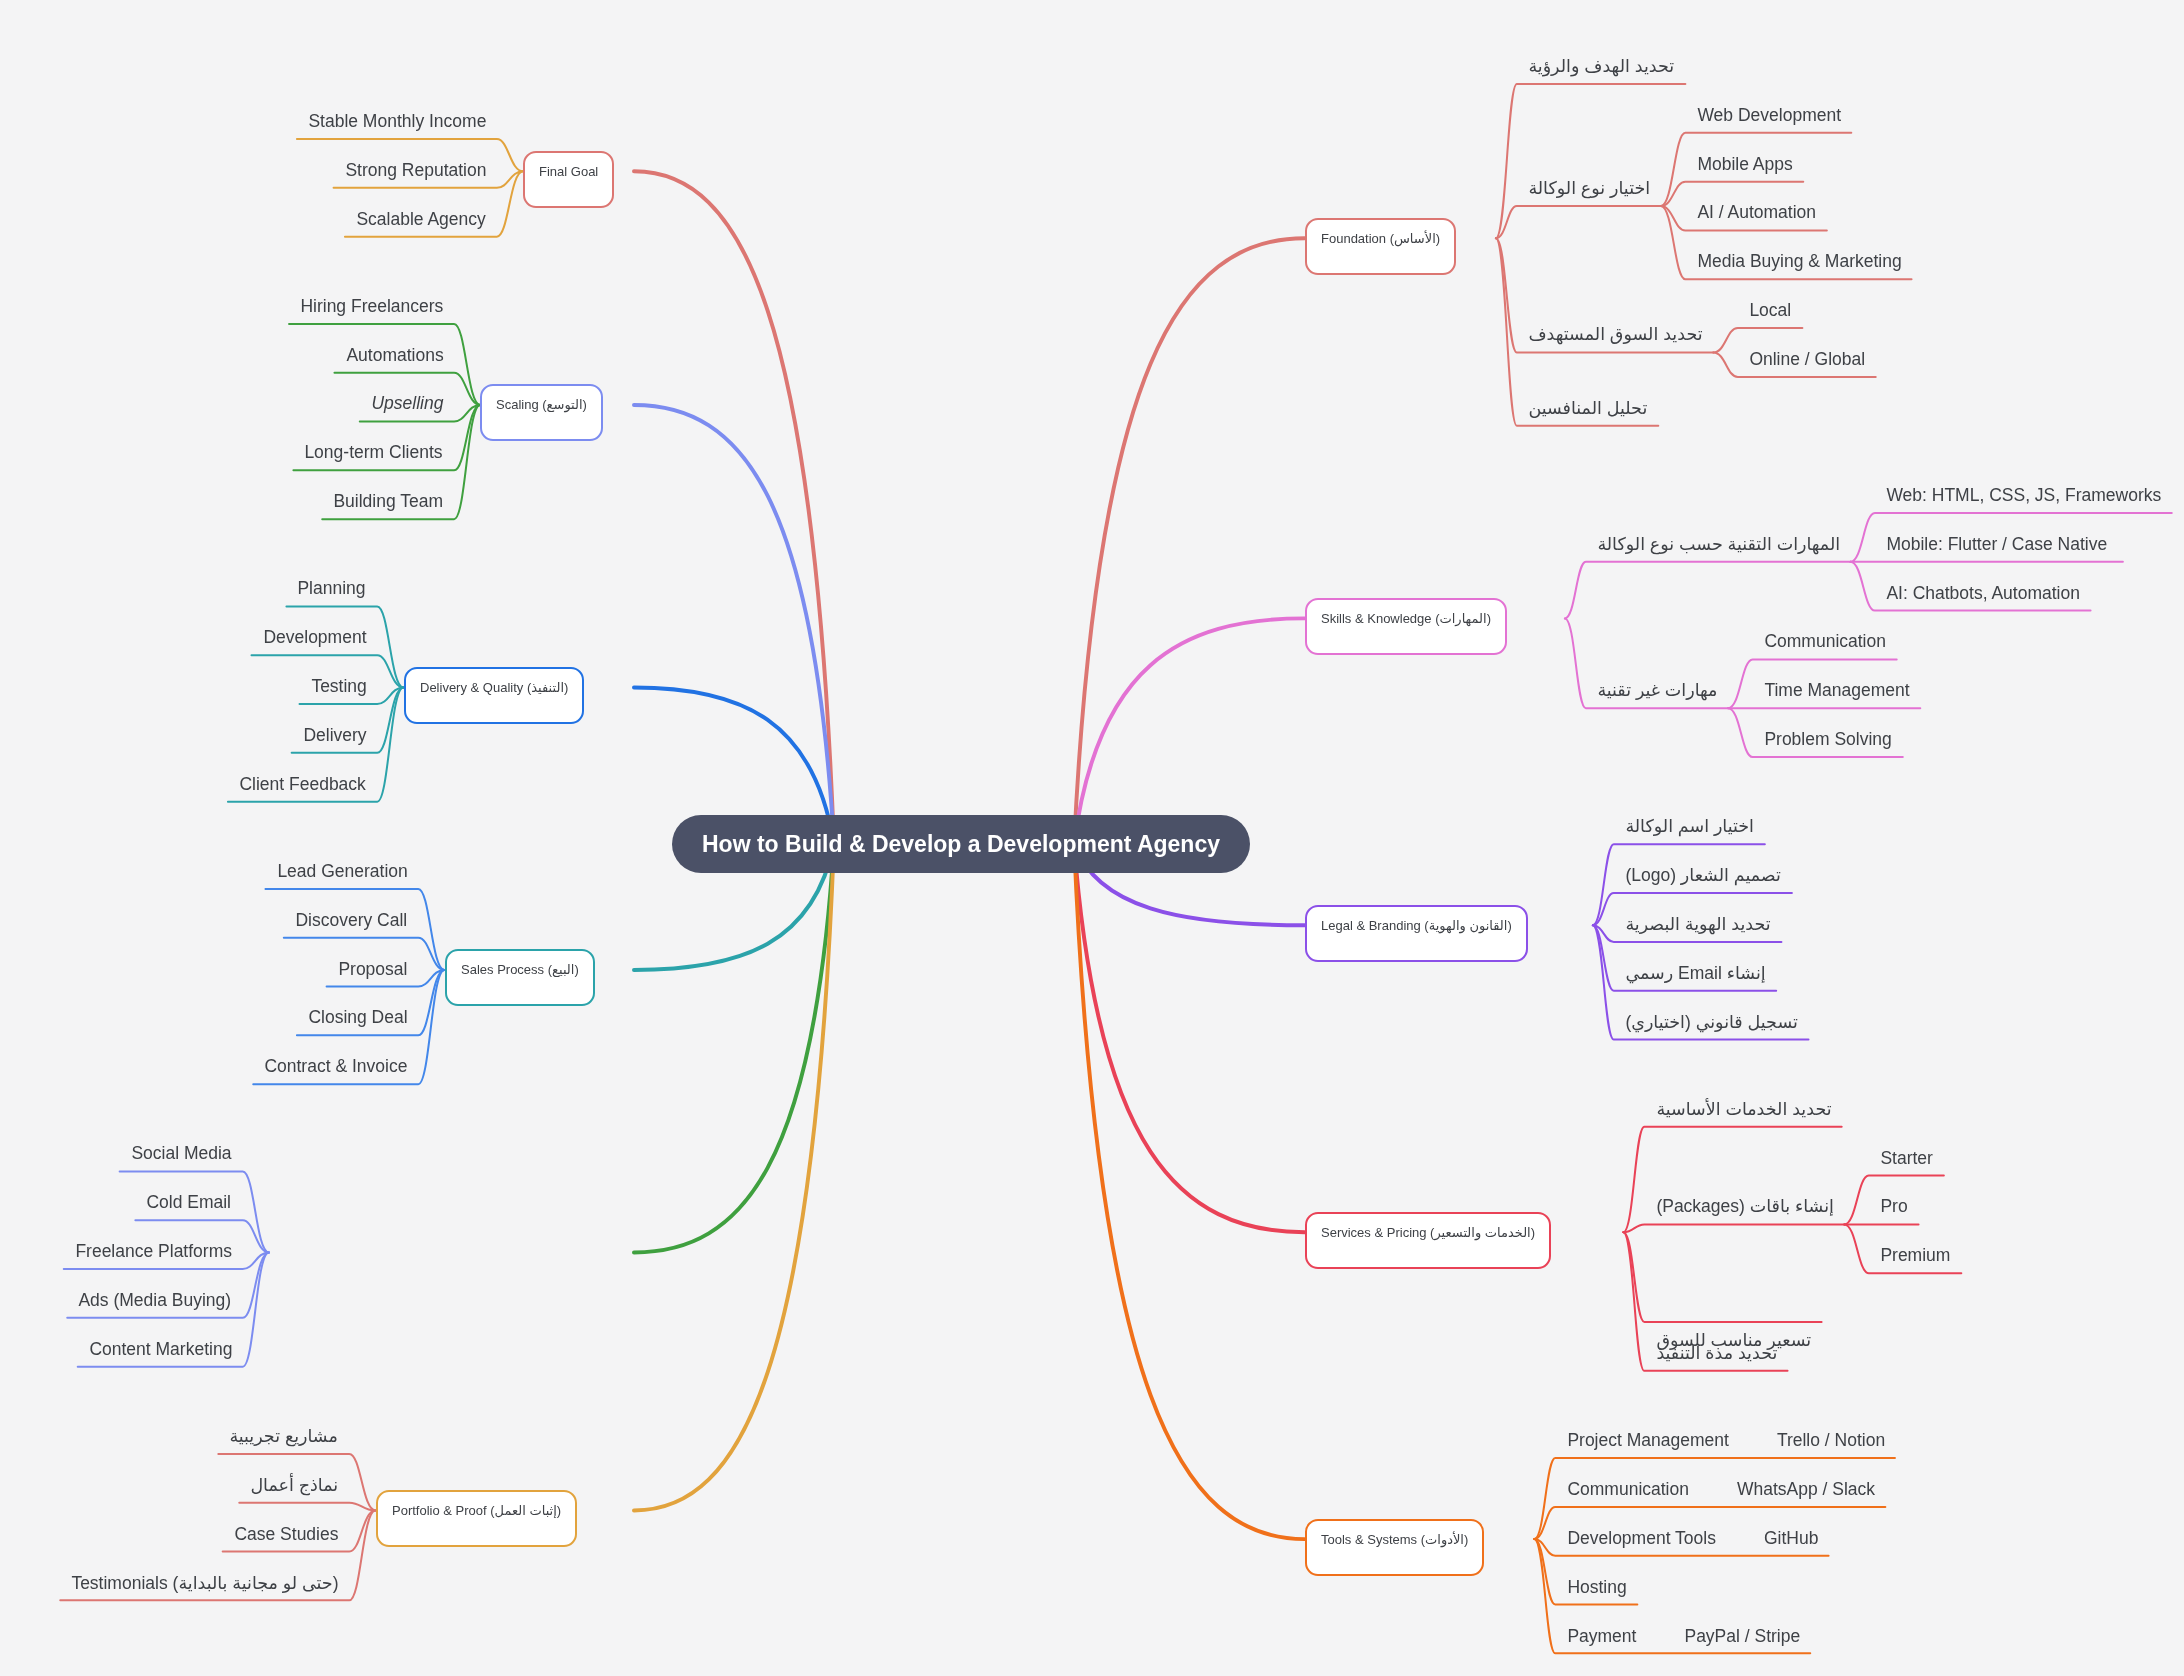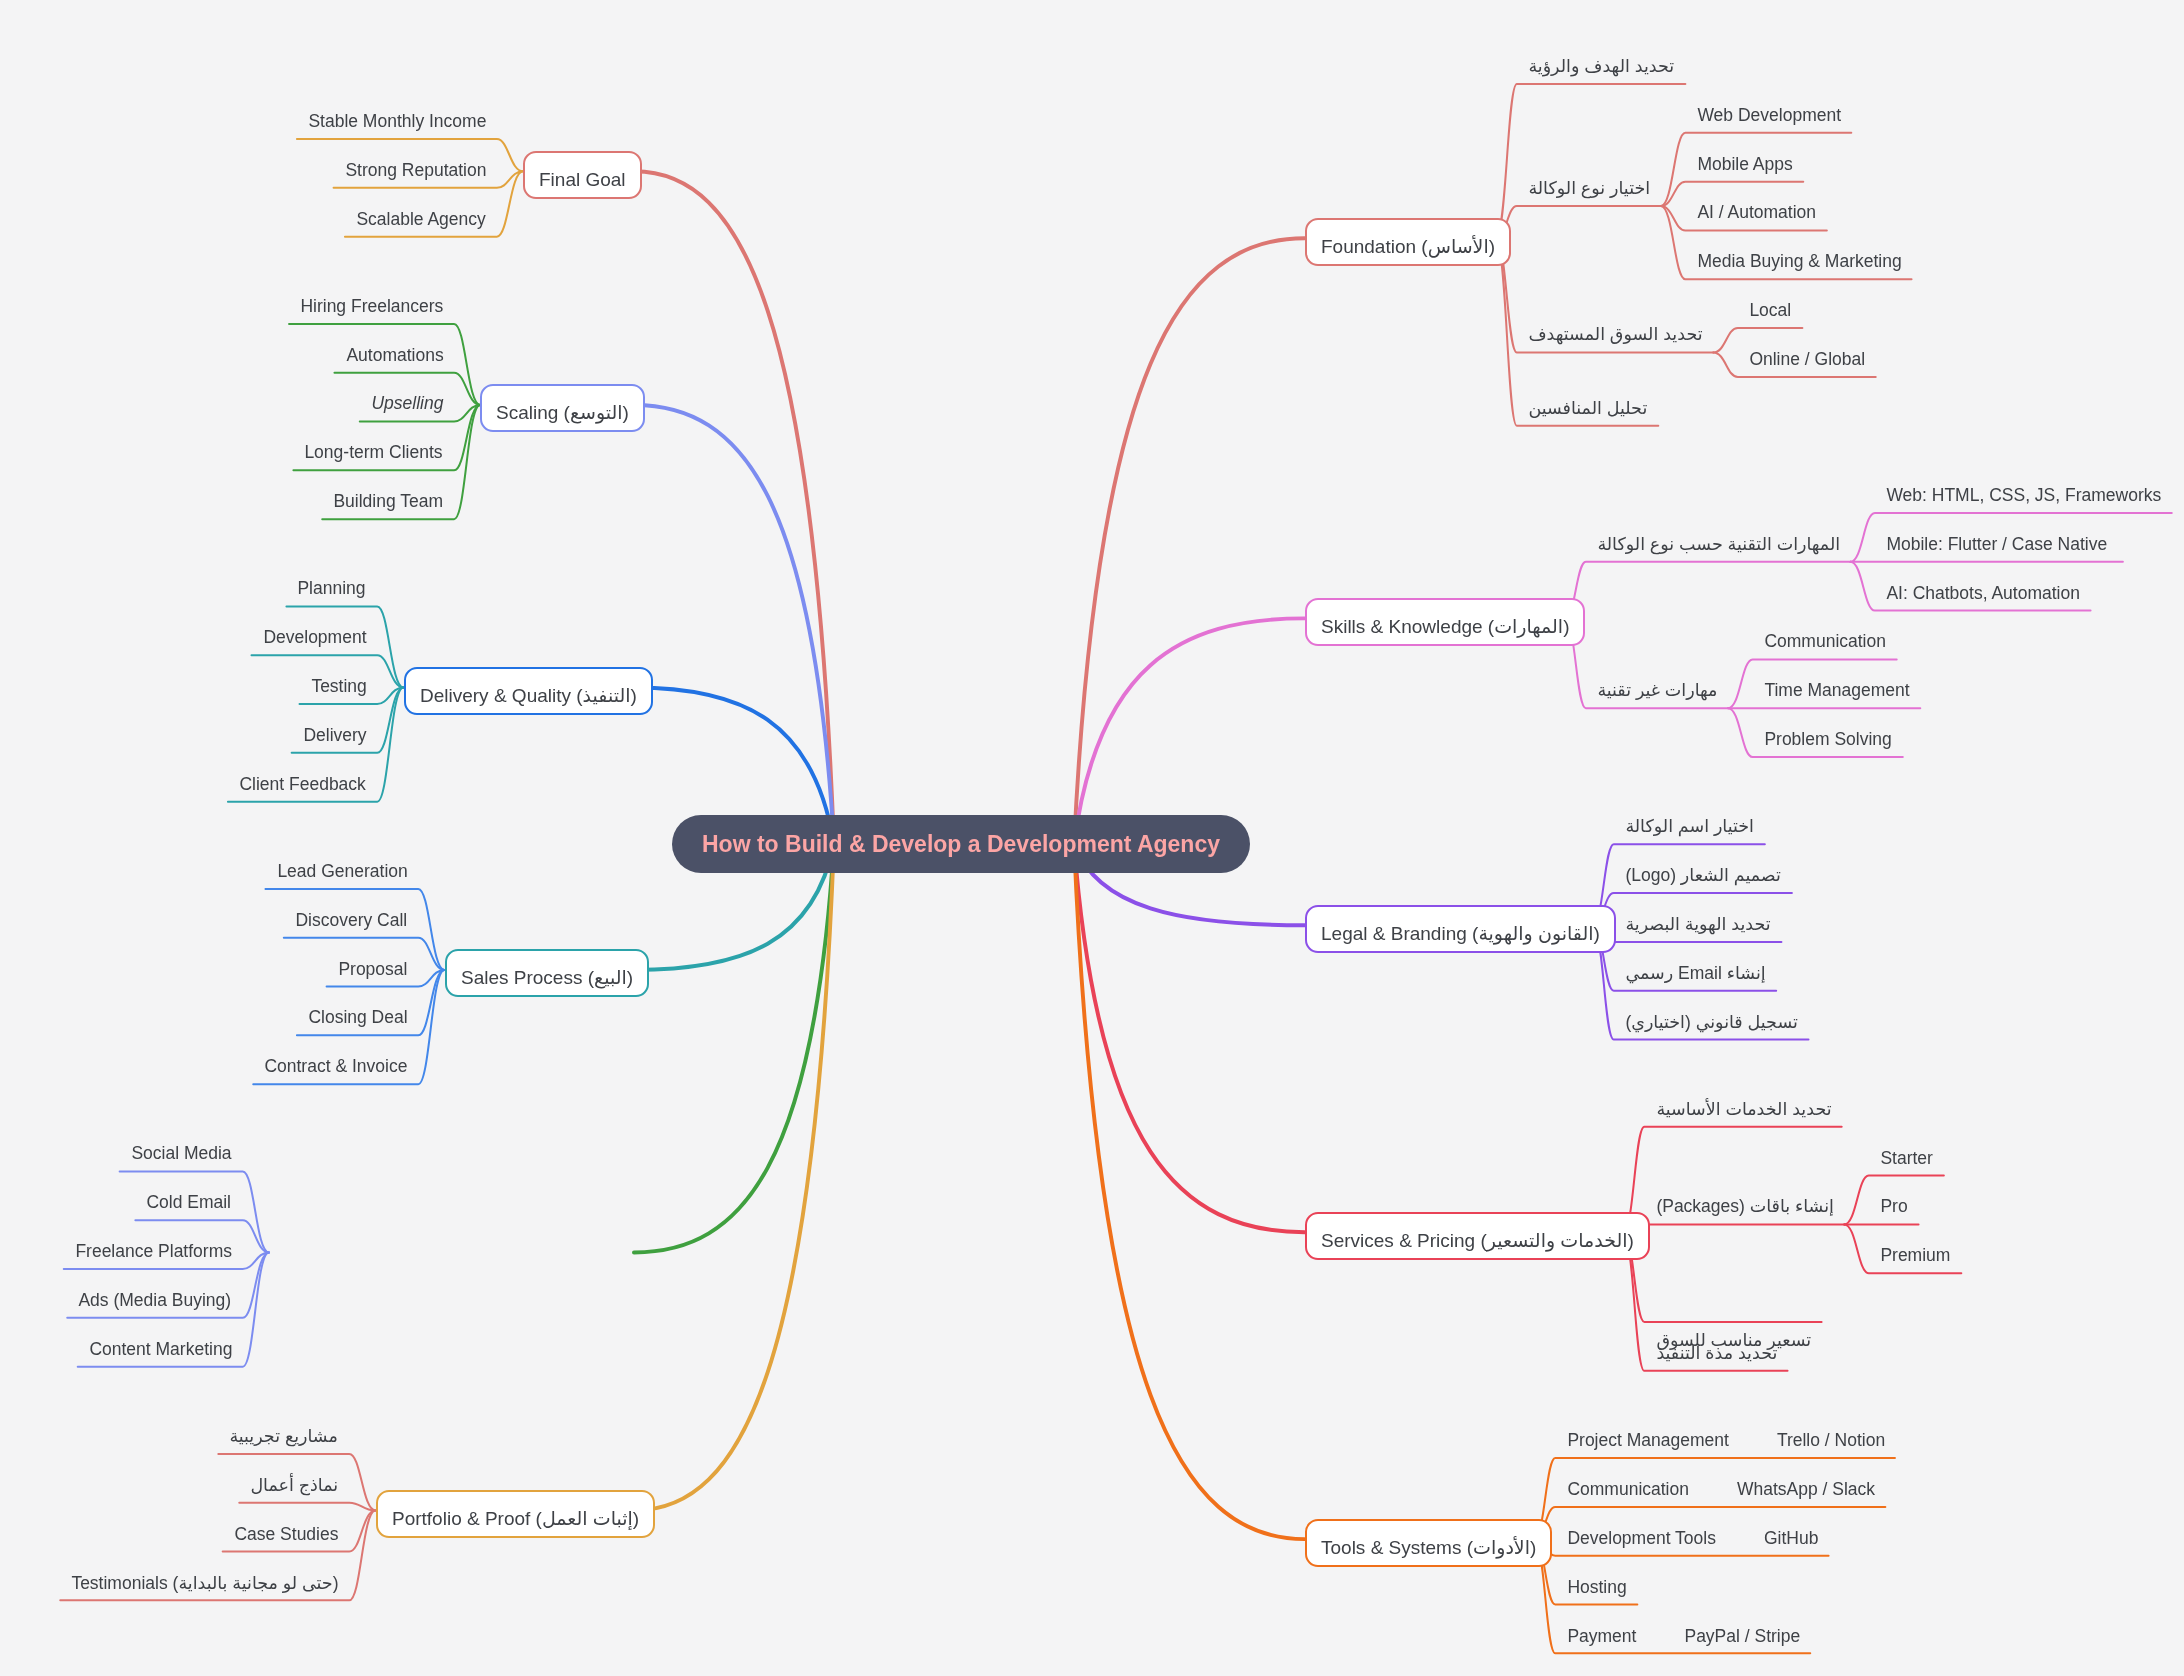--- a/index.html
+++ b/index.html
@@ -16,22 +16,22 @@
     position:absolute;left:-8733px;top:-8733px;
     white-space:nowrap;
     font-size:17.5px;line-height:21px;height:21px;
     padding:0 11.4px;
     color:#3e4146;
   }
   .node .label2{margin-left:48px}
   .box{
     position:absolute;left:-8733px;top:-8733px;
     white-space:nowrap;
-    font-size:19px;line-height:37px;height:48px;
-    padding:8px 14px;
+    font-size:13px;line-height:37px;height:57px;
+    padding:0 14px;
     background:#ffffff;
     border:2.2px solid #999;
     border-radius:13px;
     color:#3e4146;
   }
   #root-node{
     position:absolute;left:961px;top:844px;
     transform:translate(-50%,-50%);
     background:#4b5167;color:#f5f5f7;
     font-size:23px;font-weight:600;
@@ -113,21 +113,21 @@
       <path d="M 308 1434.0000000000005 C 293 1434.0000000000005, 291.5 1397.1000000000004, 278 1397.1000000000004 L 155 1397.1000000000004" fill="none" stroke="#7c8cf0" stroke-width="2.3" stroke-linecap="round"></path>
       <path d="M 308 1434.0000000000005 C 293 1434.0000000000005, 291.5 1453.0000000000005, 278 1453.0000000000005 L 73 1453.0000000000005" fill="none" stroke="#7c8cf0" stroke-width="2.3" stroke-linecap="round"></path>
       <path d="M 308 1434.0000000000005 C 293 1434.0000000000005, 291.5 1508.9000000000005, 278 1508.9000000000005 L 77 1508.9000000000005" fill="none" stroke="#7c8cf0" stroke-width="2.3" stroke-linecap="round"></path>
       <path d="M 308 1434.0000000000005 C 293 1434.0000000000005, 291.5 1564.8000000000006, 278 1564.8000000000006 L 89 1564.8000000000006" fill="none" stroke="#7c8cf0" stroke-width="2.3" stroke-linecap="round"></path>
       <path d="M 955 966 C 932.1 1561.5690000000006, 851.95 1729.5500000000009, 726 1729.5500000000009" fill="none" stroke="#e2a33d" stroke-width="4.5" stroke-linecap="round"></path>
       <path d="M 430 1729.5500000000009 C 415 1729.5500000000009, 413.5 1664.7000000000007, 400 1664.7000000000007 L 250 1664.7000000000007" fill="none" stroke="#dc7672" stroke-width="2.3" stroke-linecap="round"></path>
       <path d="M 430 1729.5500000000009 C 415 1729.5500000000009, 413.5 1720.6000000000008, 400 1720.6000000000008 L 274 1720.6000000000008" fill="none" stroke="#dc7672" stroke-width="2.3" stroke-linecap="round"></path>
       <path d="M 430 1729.5500000000009 C 415 1729.5500000000009, 413.5 1776.500000000001, 400 1776.500000000001 L 255 1776.500000000001" fill="none" stroke="#dc7672" stroke-width="2.3" stroke-linecap="round"></path>
       <path d="M 430 1729.5500000000009 C 415 1729.5500000000009, 413.5 1832.400000000001, 400 1832.400000000001 L 69 1832.400000000001" fill="none" stroke="#dc7672" stroke-width="2.3" stroke-linecap="round"></path>
     </svg>
-  <div id="root-node" style="background: rgb(75, 81, 103); color: #fca5a5;">
+  <div id="root-node" style="background: rgb(75, 81, 103); color: #ffffff;">
     <span>How to Build &amp; Develop a Development Agency</span>
   </div>
 <div class="box" style="border-color: rgb(220, 118, 114); left: 523px; top: 151px;"><span dir="auto">Final Goal</span></div>
     <div class="node" style="left: 297px; top: 111px;"><span dir="auto">Stable Monthly Income</span></div>
     <div class="node" style="left: 334px; top: 160px;"><span dir="auto">Strong Reputation</span></div>
     <div class="node" style="left: 345px; top: 209px;"><span dir="auto">Scalable Agency</span></div>
     <div class="box" style="border-color: rgb(124, 140, 240); left: 480px; top: 384px;"><span dir="auto">Scaling (التوسع)</span></div>
     <div class="node" style="left: 289px; top: 296px;"><span dir="auto">Hiring Freelancers</span></div>
     <div class="node" style="left: 335px; top: 345px;"><span dir="auto">Automations</span></div>
     <div class="node" style="left: 360px; top: 393px; font-style: italic;"><span dir="auto">Upselling</span></div>

